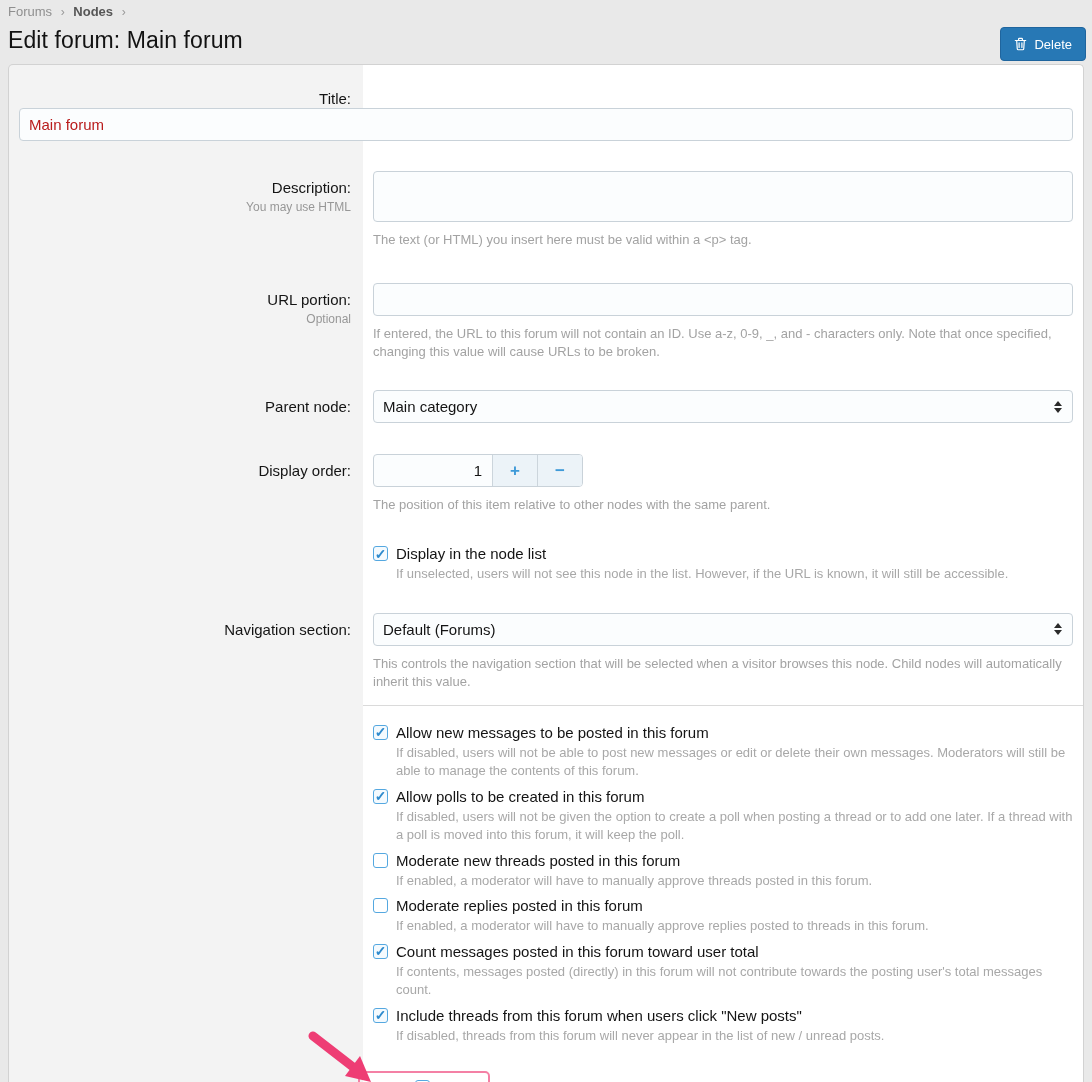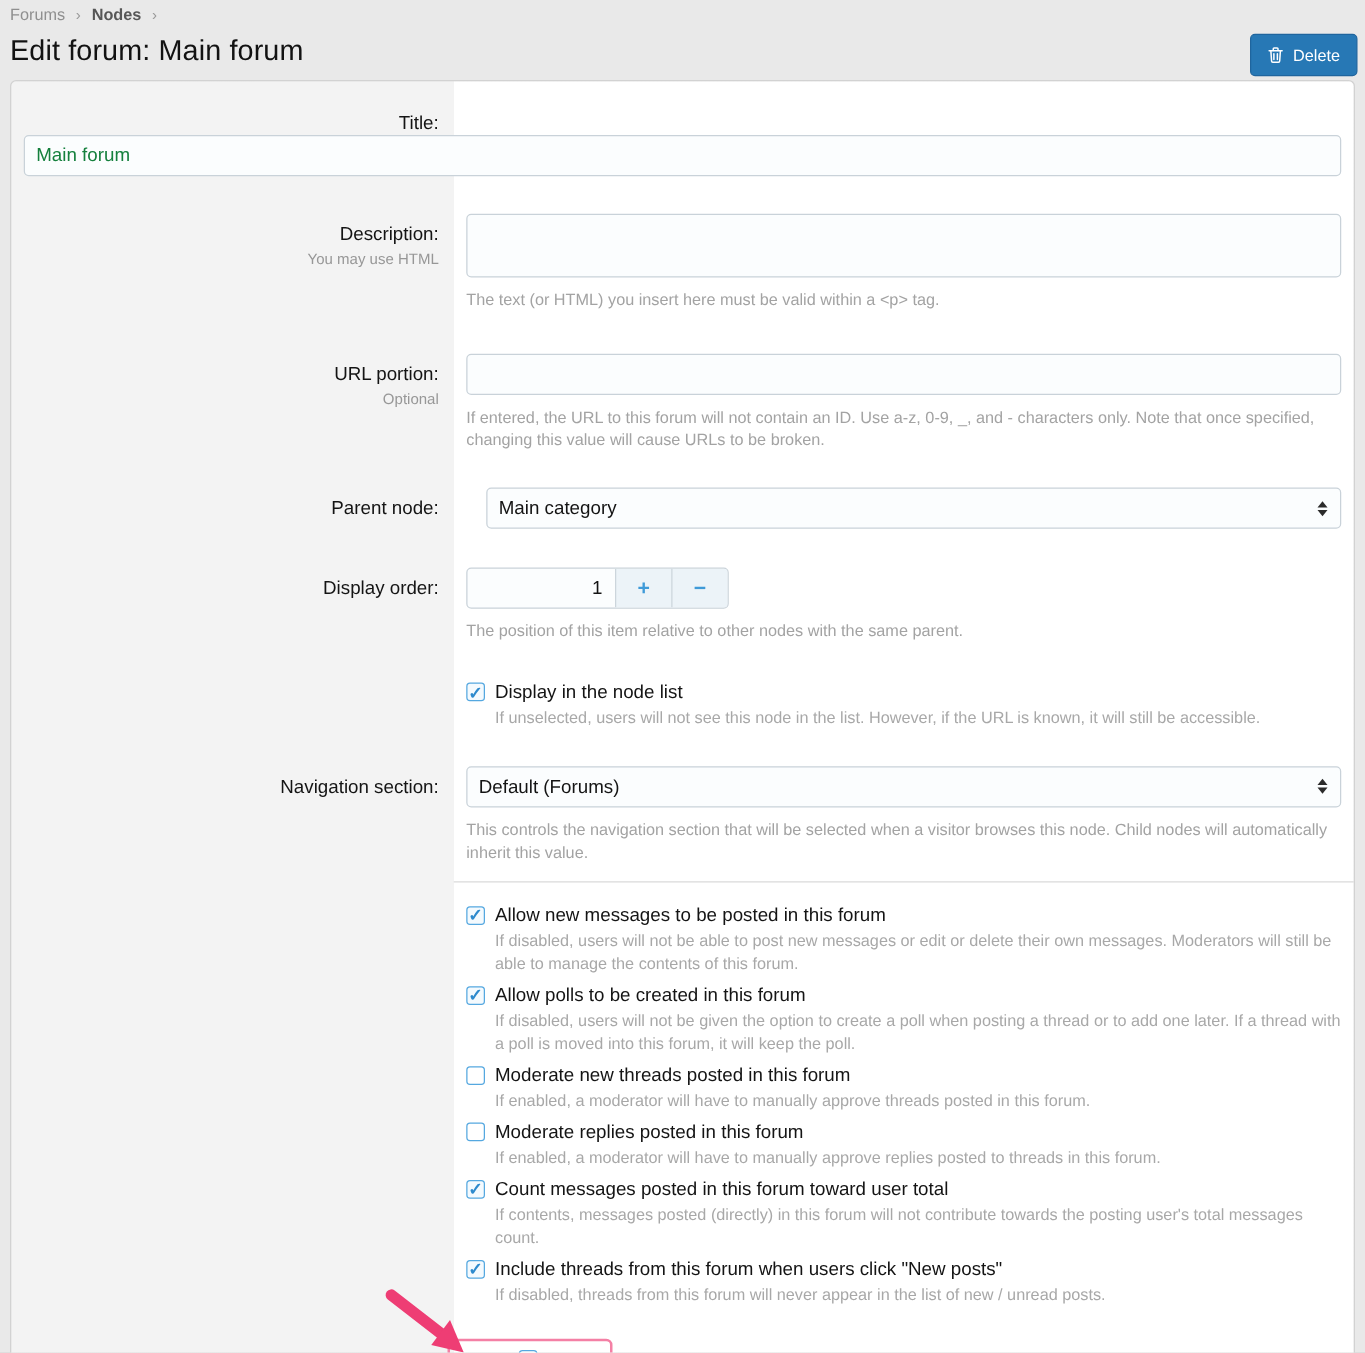--- a/index.html
+++ b/index.html
@@ -43,21 +43,21 @@
 
   .row { display: flex; }
   .label-col { width: 354px; flex: none; text-align: right; padding: 7px 12px 0 10px; }
   .control-col { flex: 1; min-width: 0; padding: 0 10px; }
   .field-label { font-size: 15px; color: #141414; line-height: 19px; }
   .label-hint { font-size: 12px; color: #979797; margin-top: 3px; }
 
   .text-input {
     display: block; width: 100%; height: 33px;
     background: #fbfdfe; border: 1px solid #c9d2d9; border-radius: 4px;
-    font-family: inherit; font-size: 15px; color: #15803d;
+    font-family: inherit; font-size: 15px; color: #b91c1c;
     padding: 0 9px; outline: none;
   }
   textarea.text-input { height: 51px; padding-top: 7px; resize: none; }
 
   .explain { font-size: 13px; color: #a3a3a3; line-height: 18px; margin-top: 9px; }
 
   .select {
     display: flex; align-items: center; justify-content: space-between;
     height: 33px; background: #fbfdfe;
     border: 1px solid #c9d2d9; border-radius: 4px;
@@ -164,21 +164,21 @@
     <div class="label-col">
       <div class="field-label">URL portion:</div>
       <div class="label-hint">Optional</div>
     </div>
     <div class="control-col">
       <input class="text-input" type="text" value="" style="">
       <div class="explain">If entered, the URL to this forum will not contain an ID. Use a-z, 0-9, _, and - characters only. Note that once specified, changing this value will cause URLs to be broken.</div>
     </div>
   </div>
 
-  <div class="row" style="margin-bottom:31px;gap:16px;">
+  <div class="row" style="margin-bottom:31px;">
     <div class="label-col">
       <div class="field-label">Parent node:</div>
     </div>
     <div class="control-col">
       <div class="select">
         <span>Main category</span>
         <span class="select-arrows">
             <i class="tri up"></i>
             <i class="tri down"></i>
           </span>

